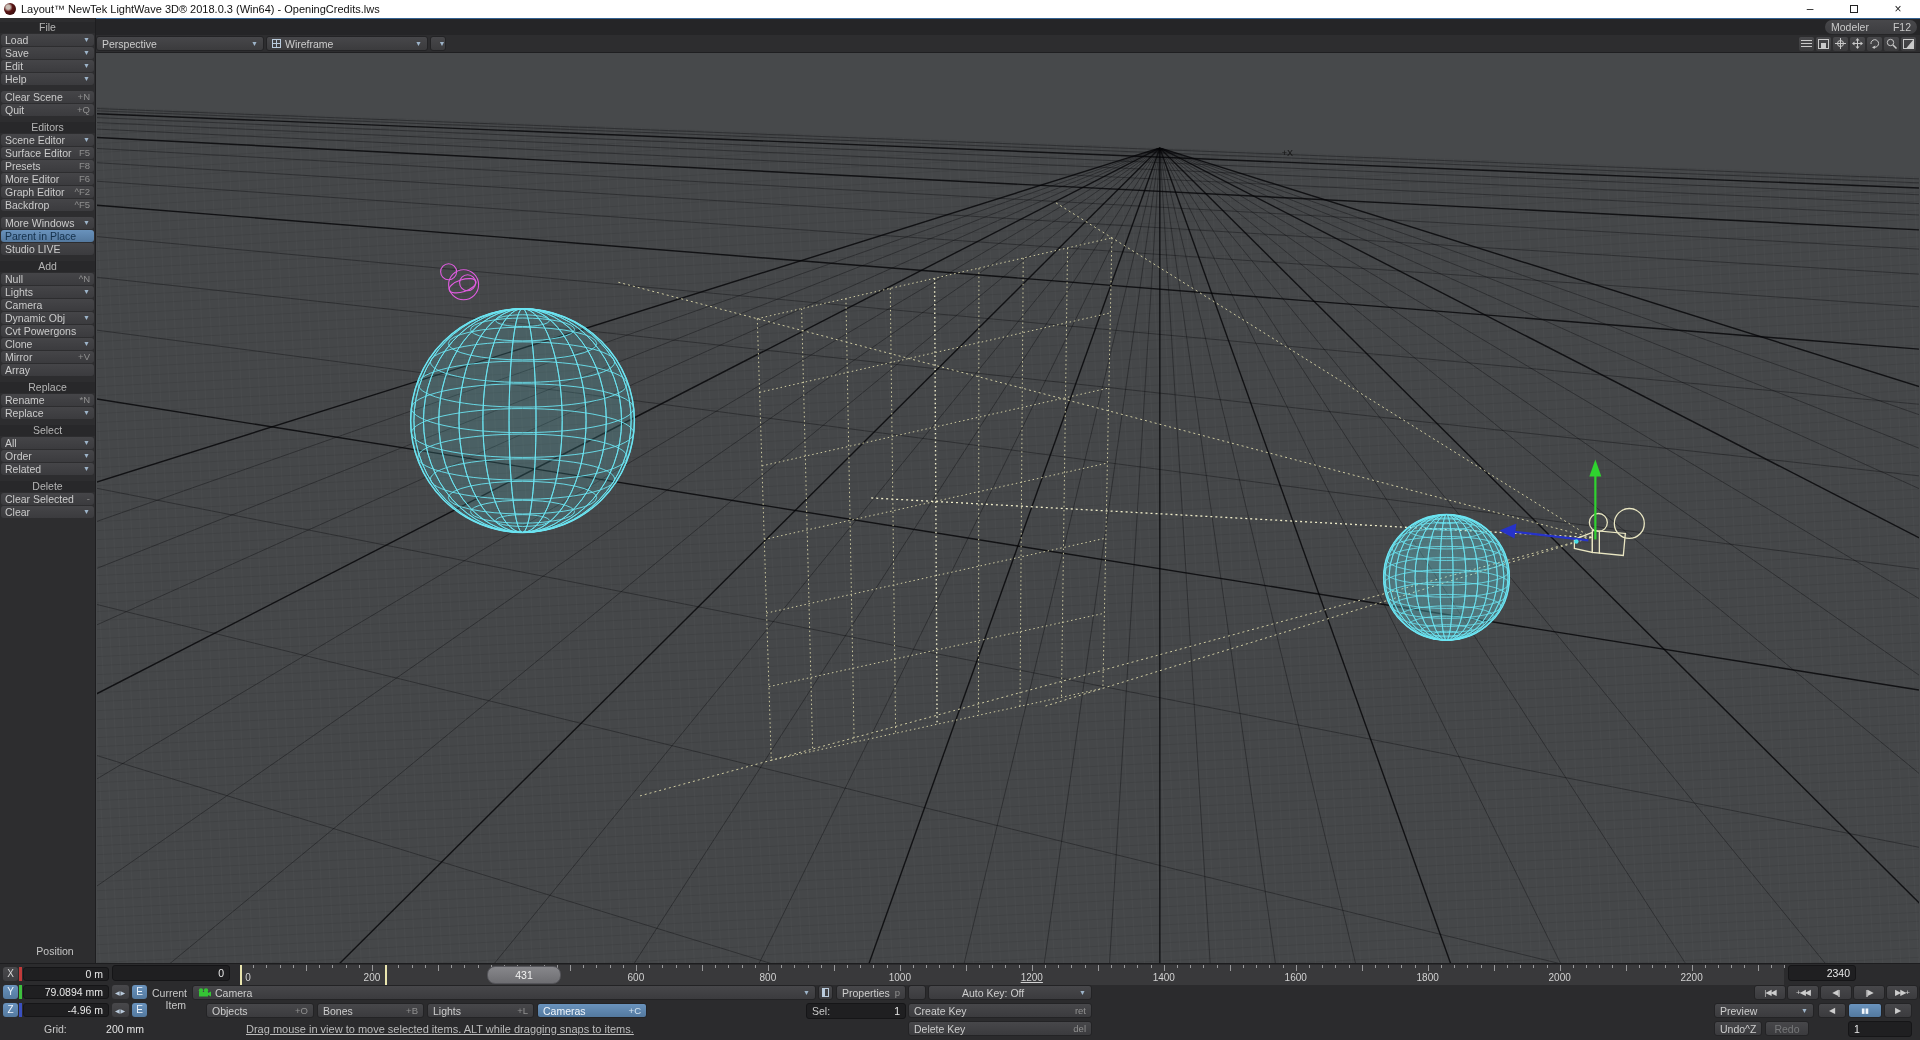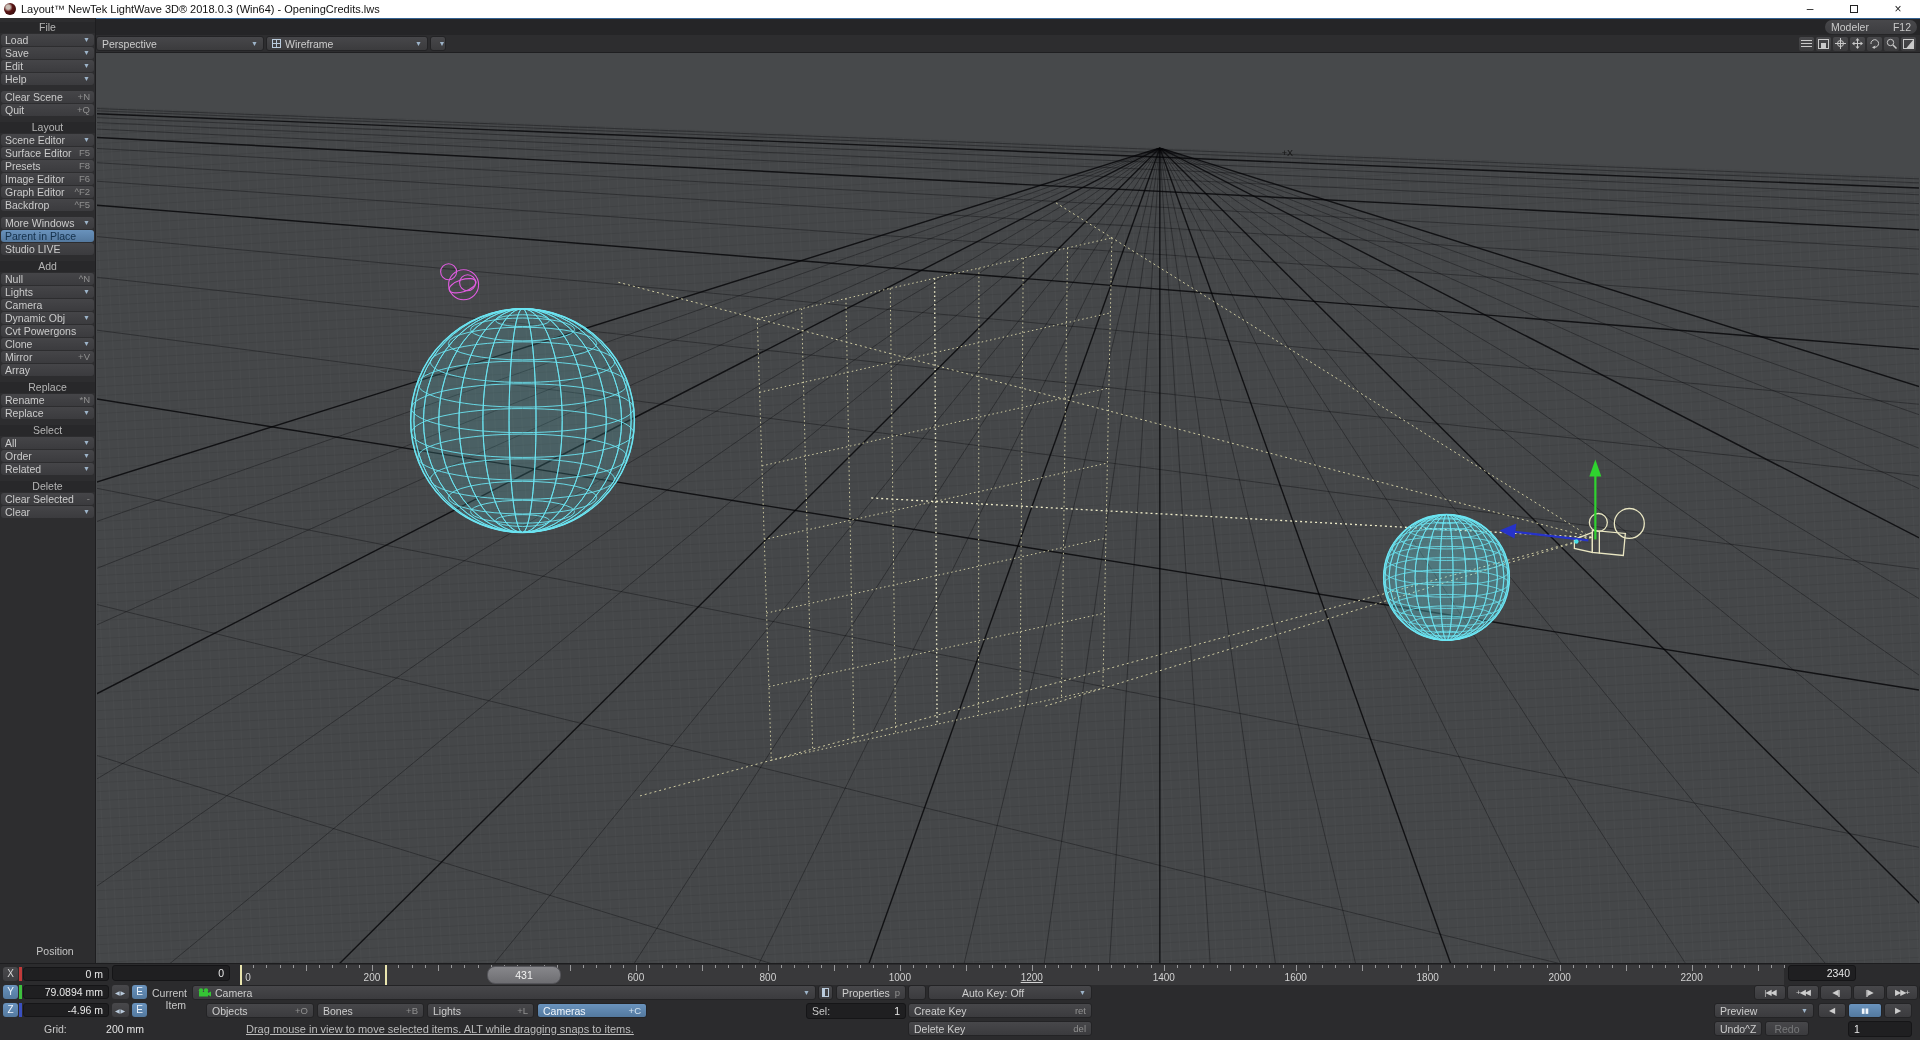--- a/index.html
+++ b/index.html
@@ -202,35 +202,35 @@
     <div class="sgap"></div>
     <div class="sitem">
       <span>Clear Scene</span>
       <span class="sc">+N</span>
     </div>
     <div class="sitem">
       <span>Quit</span>
       <span class="sc">+Q</span>
     </div>
     <div class="sgap"></div>
-    <div class="shdr">Layout</div>
+    <div class="shdr">Editors</div>
     <div class="sitem">
       <span>Scene Editor</span>
       <span class="arrow">▼</span>
     </div>
     <div class="sitem">
       <span>Surface Editor</span>
       <span class="sc">F5</span>
     </div>
     <div class="sitem">
       <span>Presets</span>
       <span class="sc">F8</span>
     </div>
     <div class="sitem">
-      <span>Image Editor</span>
+      <span>More Editor</span>
       <span class="sc">F6</span>
     </div>
     <div class="sitem">
       <span>Graph Editor</span>
       <span class="sc">^F2</span>
     </div>
     <div class="sitem">
       <span>Backdrop</span>
       <span class="sc">^F5</span>
     </div>

